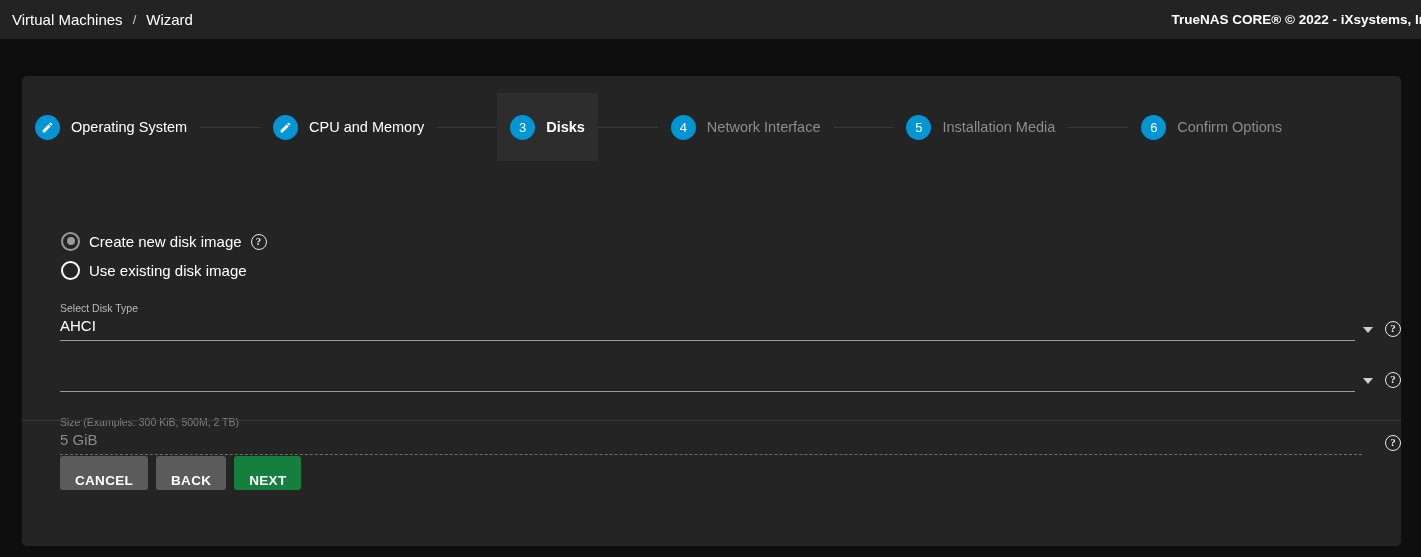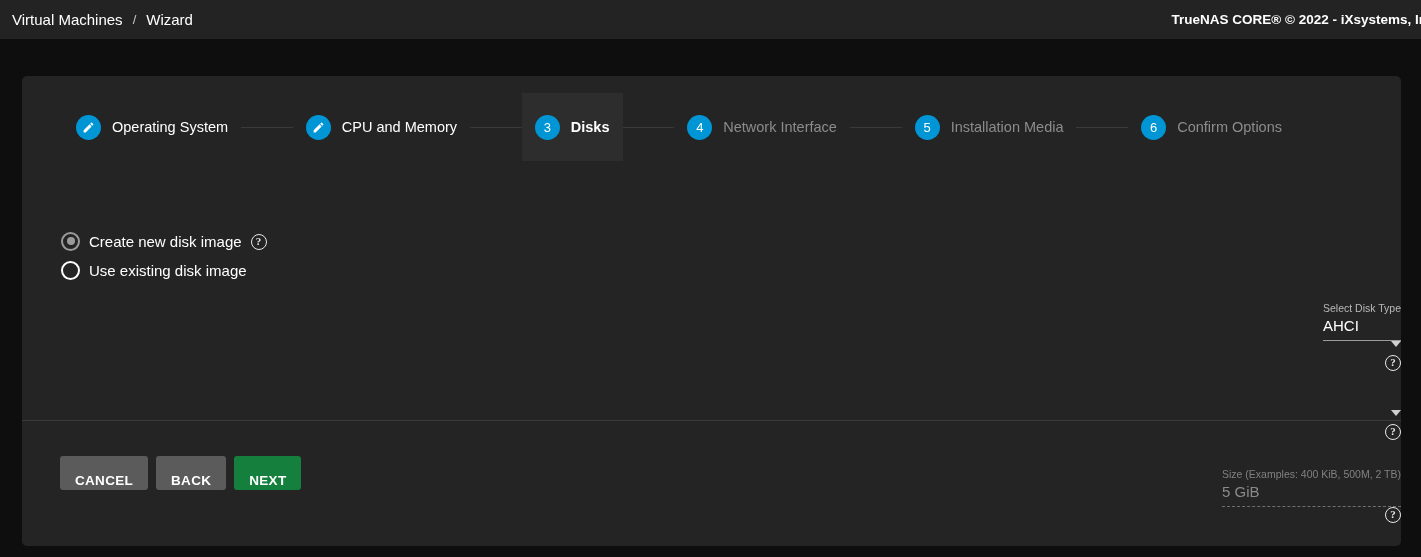--- a/index.html
+++ b/index.html
@@ -58,21 +58,20 @@
   }
 
   
   .stepper {
     position: absolute;
     left: 0; top: 17px;
     width: 1273px;
     height: 68px;
     display: flex;
     align-items: center;
-    padding-left: 41px;
   }
   .step {
     display: flex;
     align-items: center;
     height: 68px;
     padding: 0 13px;
     flex: 0 0 auto;
   }
   .step.active { background: #2d2d2d; }
   .circle {
@@ -156,21 +155,20 @@
     flex: 0 0 auto;
     display: inline-block;
   }
   .radio-help { margin-left: 9px; margin-top: 1px; }
 
   .field {
     position: relative;
     width: 1341px;
     display: flex;
     align-items: flex-end;
-    flex-direction: column;
   }
   .field-inner {
     position: relative;
     flex: 1 1 auto;
   }
   .float-label {
     font-size: 10.5px;
     color: #b9b9b9;
     line-height: 13px;
     white-space: nowrap;
@@ -320,21 +318,21 @@
     <div class="field" style="margin-top:31px;">
       <div class="field-inner">
         <div class="underline"></div>
       </div>
       <span class="caret"></span>
       <span class="help field-help">?</span>
     </div>
 
     <div class="field" style="margin-top:24px;">
       <div class="field-inner">
-        <div class="float-label dim">Size (Examples: 400 KiB, 500M, 2 TB)</div>
+        <div class="float-label dim">Size (Examples: 300 KiB, 500M, 2 TB)</div>
         <div class="field-value dim">5 GiB</div>
         <div class="underline dotted"></div>
       </div>
       <span class="help field-help" style="margin-left:23px;">?</span>
     </div>
 
   </div>
 
   <div class="divider"></div>
 

